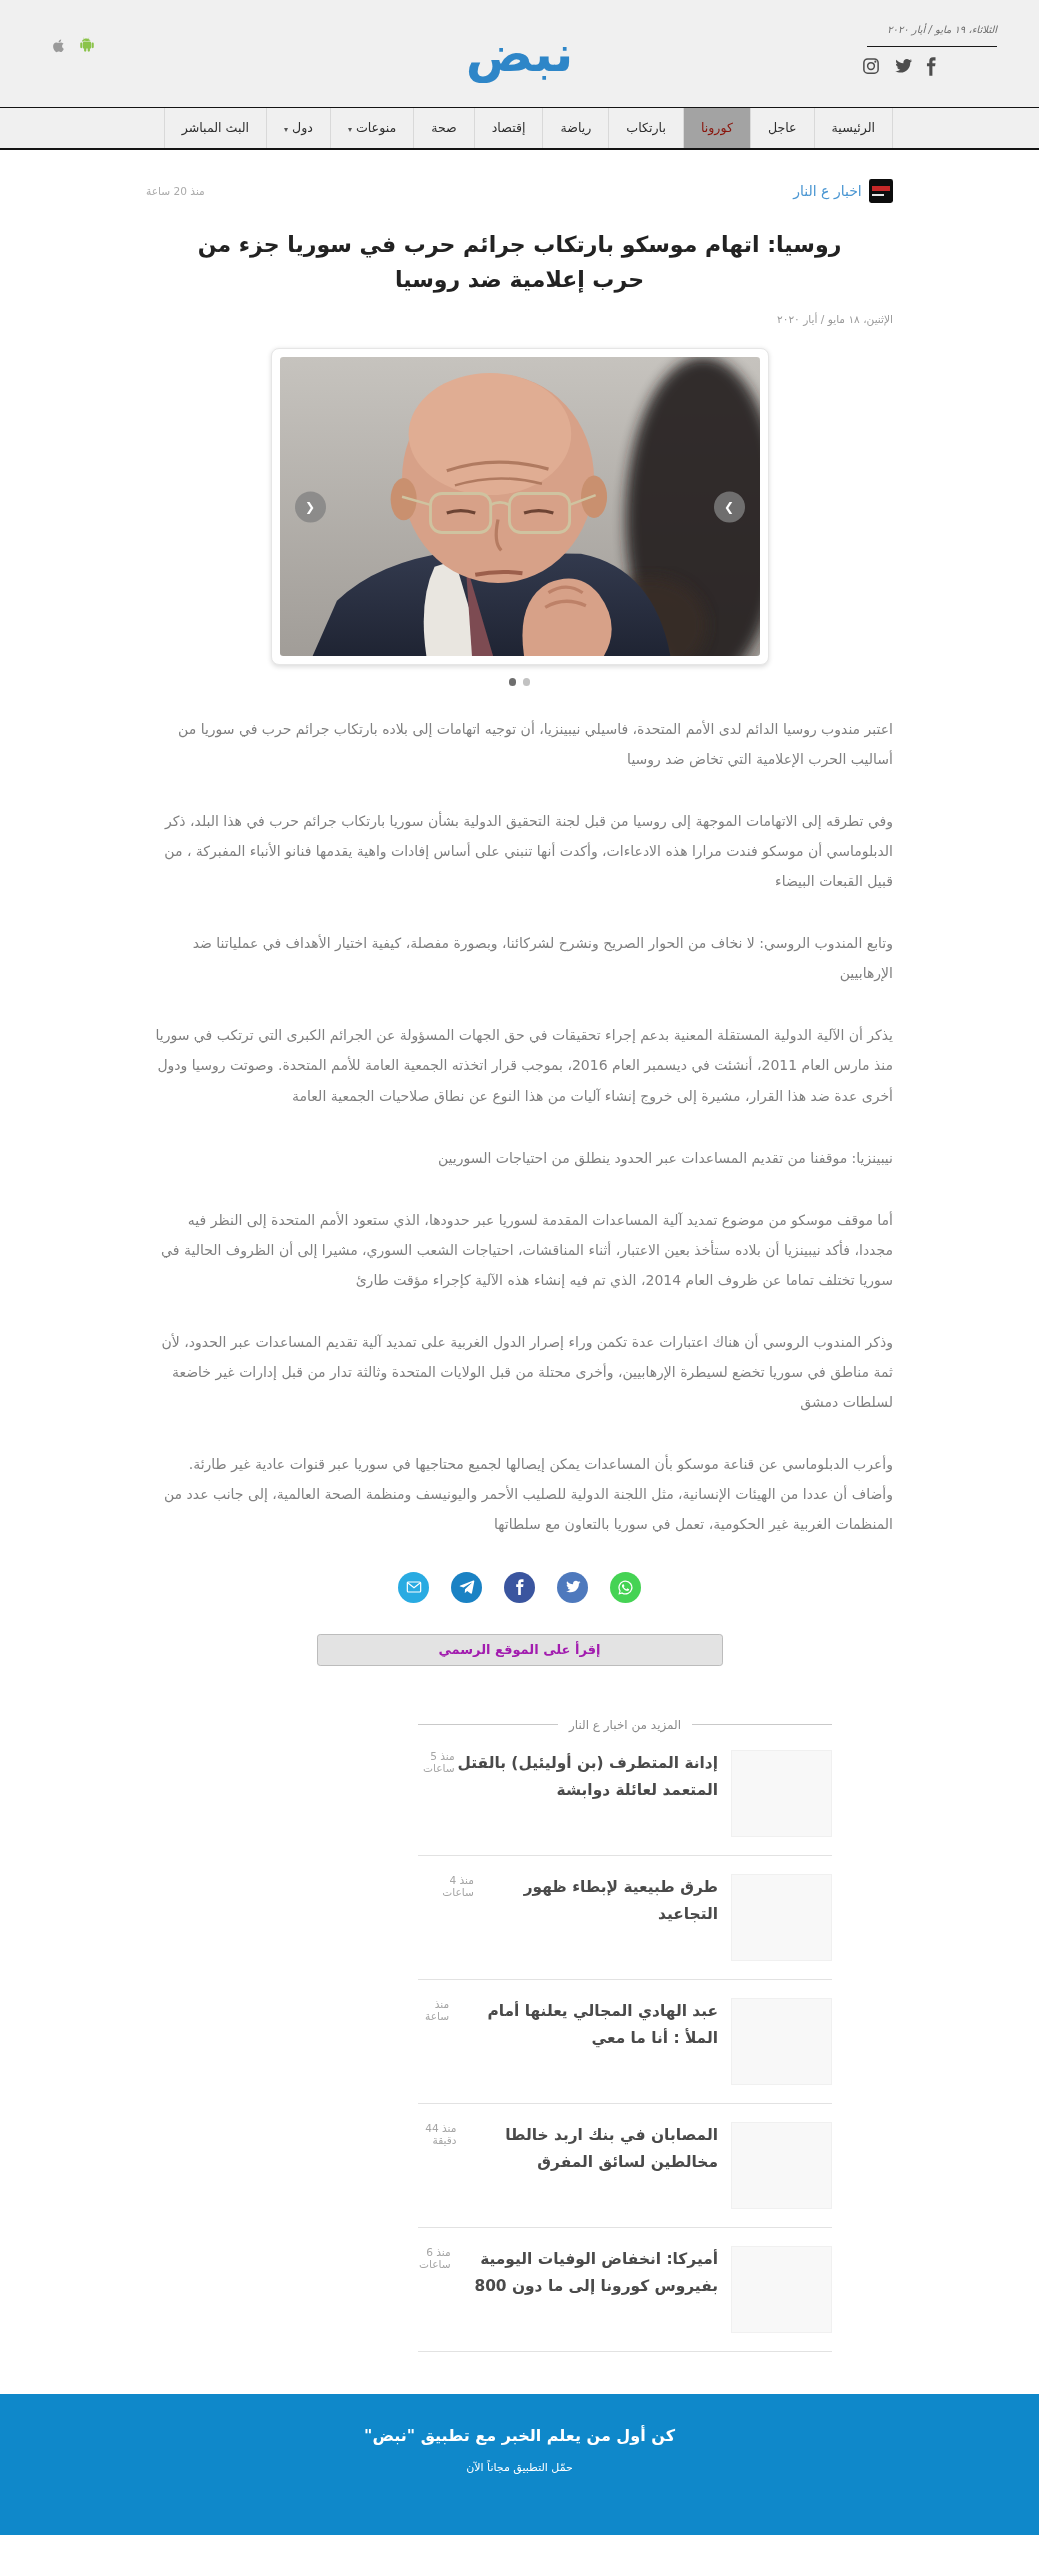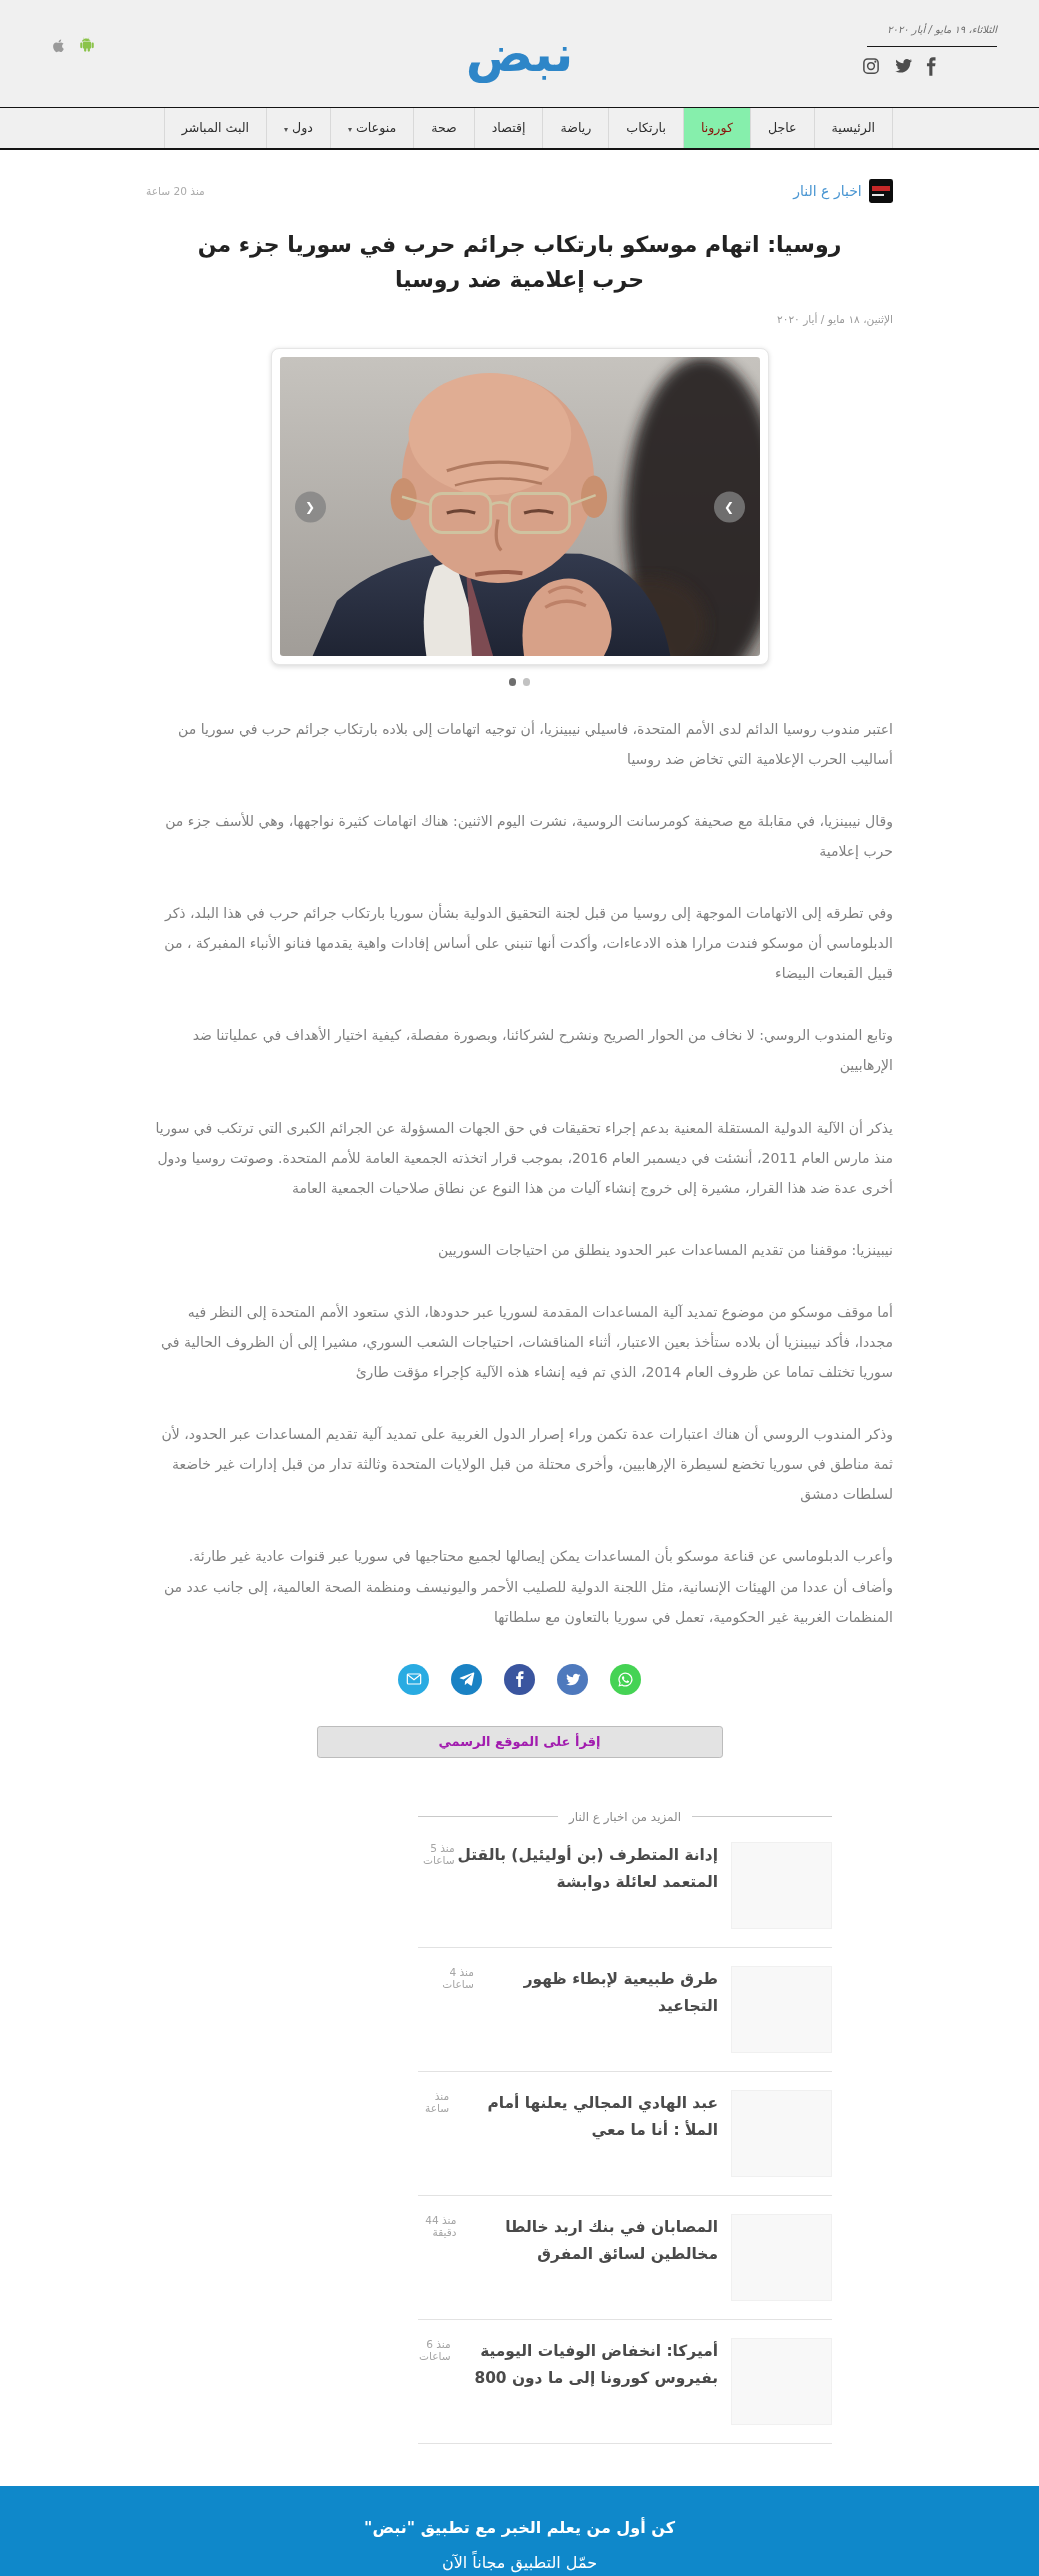--- a/index.html
+++ b/index.html
@@ -17,21 +17,21 @@
   .hr-date { color:#6d6d6d; font-size:10px; text-align:right; direction:rtl; white-space:nowrap;font-style:italic; }
   .hr-line { border-top:1.6px solid #1a1a1a; margin:10.6px 0 10.6px auto; width:130px; }
   .hr-icons { display:flex; gap:14px; direction:ltr; justify-content:flex-start; margin-left:9.7px; }
   .hr-icons a { color:#4d4d4d; display:block; }
 
   
   .nav { background:#f0f0f0; border-top:1.6px solid #141414; border-bottom:2.4px solid #141414; }
   .nav-inner { width:747px; margin:0 auto; display:flex; }
   .nav-item { display:block; padding:0 17px; line-height:40px; height:40px; font-size:12.6px; color:#2e2e2e; text-decoration:none; border-left:0.8px solid #d9d9d9; white-space:nowrap; }
   .nav-item:first-child { border-right:0.8px solid #d9d9d9; }
-  .nav-item.active { background:#86efac; color:#8a150c; }
+  .nav-item.active { background:#a3a3a3; color:#8a150c; }
   .nav-caret { font-size:8px; color:#555; margin-right:4px; }
 
   
   .container { width:747px; margin:0 auto; }
   .main { background:#fff; padding-top:29px; }
   .meta-row { display:flex; justify-content:space-between; align-items:center; }
   .source { display:flex; align-items:center; gap:7.3px; color:#4a96d2; font-size:14px; text-decoration:none; }
   .source-logo { width:24px; height:24px; background:#0d0d0d; border-radius:2.4px; position:relative; flex-shrink:0; }
   .source-logo::before { content:""; position:absolute; left:3.2px; top:6.5px; width:18px; height:5.7px; background:#c62828; }
   .source-logo::after { content:""; position:absolute; left:3.2px; top:14.6px; width:12px; height:2.4px; background:#e6e6e6; }
@@ -68,21 +68,21 @@
   .section-head::before, .section-head::after { content:""; flex:1; border-top:0.8px solid #c9c9c9; }
   .rel-item { display:flex; gap:13px; padding:18px 0; border-bottom:0.8px solid #e2e2e2; text-decoration:none; }
   .rel-thumb { width:101px; height:87px; background:#f8f8f8; border:0.8px solid #f0f0f0; flex-shrink:0; }
   .rel-text { flex:1; display:flex; flex-direction:row; justify-content:flex-end; min-height:87px; }
   .rel-title { color:#4a4a4a; font-weight:bold; font-size:15.4px; line-height:1.75; text-align:right; }
   .rel-time { color:#a5a5a5; font-size:10.6px; text-align:right; }
 
   
   .app-banner { background:#0f88ca; margin-top:42px; padding:32px 0 37px; text-align:center; color:#fff; }
   .banner-line1 { font-size:16px; font-weight:bold; margin-bottom:16px; }
-  .banner-line2 { font-size:16px; margin-bottom:24px; }
+  .banner-line2 { font-size:11px; margin-bottom:24px; }
 </style>
 </head>
 <body>
 
 <header class="top">
   <div class="store-icons">
     <a href="#" style="color:#9a9a9a;">
       <svg width="17" height="19.5" viewBox="0 0 24 24" fill="currentColor">
           <path d="M17.05 20.28c-.98.95-2.05.8-3.08.35-1.09-.46-2.09-.48-3.24 0-1.44.62-2.2.44-3.06-.35C2.79 15.25 3.51 7.59 9.05 7.31c1.35.07 2.29.74 3.08.8 1.18-.24 2.31-.93 3.57-.84 1.51.12 2.65.72 3.4 1.8-3.12 1.87-2.38 5.98.48 7.13-.57 1.5-1.31 2.99-2.53 4.08zM12.03 7.25c-.15-2.23 1.66-4.07 3.74-4.25.29 2.58-2.34 4.5-3.74 4.25z"></path>
         </svg>
@@ -205,21 +205,20 @@
       <button class="car-arrow car-prev">❮</button>
       <button class="car-arrow car-next">❯</button>
     </div>
     <div class="dots">
       <span class="dot active"></span>
       <span class="dot"></span>
     </div>
 
     <div class="article-body">
       <p>اعتبر مندوب روسيا الدائم لدى الأمم المتحدة، فاسيلي نيبينزيا، أن توجيه اتهامات إلى بلاده بارتكاب جرائم حرب في سوريا من أساليب الحرب الإعلامية التي تخاض ضد روسيا</p>
-      <p>وقال نيبينزيا، في مقابلة مع صحيفة كومرسانت الروسية، نشرت اليوم الاثنين: هناك اتهامات كثيرة نواجهها، وهي للأسف جزء من حرب إعلامية</p>
       <p>وفي تطرقه إلى الاتهامات الموجهة إلى روسيا من قبل لجنة التحقيق الدولية بشأن سوريا بارتكاب جرائم حرب في هذا البلد، ذكر الدبلوماسي أن موسكو فندت مرارا هذه الادعاءات، وأكدت أنها تنبني على أساس إفادات واهية يقدمها فنانو الأنباء المفبركة ، من قبيل القبعات البيضاء</p>
       <p>وتابع المندوب الروسي: لا نخاف من الحوار الصريح ونشرح لشركائنا، وبصورة مفصلة، كيفية اختيار الأهداف في عملياتنا ضد الإرهابيين</p>
       <p>يذكر أن الآلية الدولية المستقلة المعنية بدعم إجراء تحقيقات في حق الجهات المسؤولة عن الجرائم الكبرى التي ترتكب في سوريا منذ مارس العام 2011، أنشئت في ديسمبر العام 2016، بموجب قرار اتخذته الجمعية العامة للأمم المتحدة. وصوتت روسيا ودول أخرى عدة ضد هذا القرار، مشيرة إلى خروج إنشاء آليات من هذا النوع عن نطاق صلاحيات الجمعية العامة</p>
       <p>نيبينزيا: موقفنا من تقديم المساعدات عبر الحدود ينطلق من احتياجات السوريين</p>
       <p>أما موقف موسكو من موضوع تمديد آلية المساعدات المقدمة لسوريا عبر حدودها، الذي ستعود الأمم المتحدة إلى النظر فيه مجددا، فأكد نيبينزيا أن بلاده ستأخذ بعين الاعتبار، أثناء المناقشات، احتياجات الشعب السوري، مشيرا إلى أن الظروف الحالية في سوريا تختلف تماما عن ظروف العام 2014، الذي تم فيه إنشاء هذه الآلية كإجراء مؤقت طارئ</p>
       <p>وذكر المندوب الروسي أن هناك اعتبارات عدة تكمن وراء إصرار الدول الغربية على تمديد آلية تقديم المساعدات عبر الحدود، لأن ثمة مناطق في سوريا تخضع لسيطرة الإرهابيين، وأخرى محتلة من قبل الولايات المتحدة وثالثة تدار من قبل إدارات غير خاضعة لسلطات دمشق</p>
       <p>وأعرب الدبلوماسي عن قناعة موسكو بأن المساعدات يمكن إيصالها لجميع محتاجيها في سوريا عبر قنوات عادية غير طارئة. وأضاف أن عددا من الهيئات الإنسانية، مثل اللجنة الدولية للصليب الأحمر واليونيسف ومنظمة الصحة العالمية، إلى جانب عدد من المنظمات الغربية غير الحكومية، تعمل في سوريا بالتعاون مع سلطاتها</p>
     </div>
 
     <div class="share-row">

